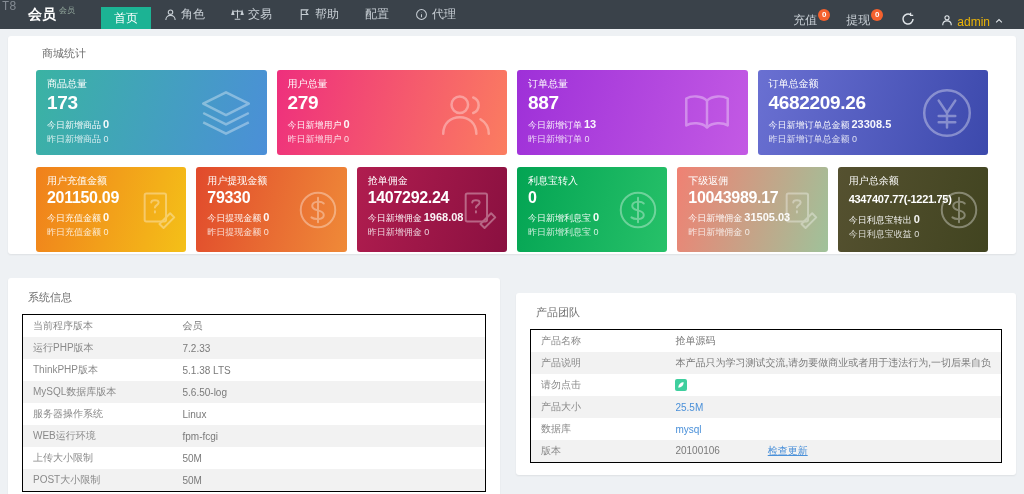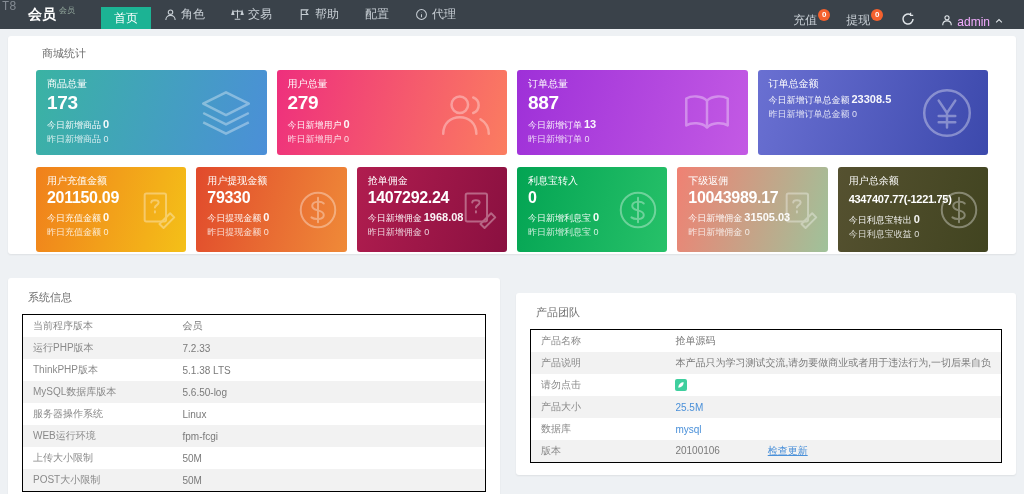--- a/index.html
+++ b/index.html
@@ -15,21 +15,21 @@
   .brand { margin-left:28px; display:flex; align-items:center; color:#fff; font-size:14px; font-weight:bold; }
   .brand sup { font-size:8px; color:#93a89d; font-weight:normal; margin-left:3px; transform:translateY(-4px); }
   .nav-items { margin-left:26px; display:flex; }
   .nav-item { padding:0 13px; display:flex; align-items:center; gap:4px; cursor:pointer; }
   .nav-item.active { background:#1cb394; color:#fff;margin-top:7px; }
   .nav-item svg { display:block; }
   .nav-right { margin-left:auto; display:flex; align-items:flex-end; padding-right:16px; gap:4px; }
   .nav-action { display:flex; align-items:flex-start; padding:4px 2px 0 10px; cursor:pointer; }
   .badge { background:#f4612e; color:#fff; font-size:8px; min-width:12px; height:12px; border-radius:50%; text-align:center; line-height:12px; margin:-3px 0 0 1px; font-weight:bold; }
   .tool-btn { padding:0 12px; display:flex; align-items:center; cursor:pointer; }
-  .user-menu { display:flex; align-items:center; gap:4px; padding:0 4px 0 10px; cursor:pointer; color:#f0abfc; }
+  .user-menu { display:flex; align-items:center; gap:4px; padding:0 4px 0 10px; cursor:pointer; color:#eab308; }
   
   .stats-panel { position:absolute; left:8px; right:8px; top:36px; height:218px; background:#fff; border-radius:3px; box-shadow:0 1px 2px rgba(0,0,0,.07); padding:8px 28px; }
   .panel-title { font-size:11px; color:#6e6e6e; margin:2px 0 9px 6px; }
   .cards-row1 { display:grid; grid-template-columns:repeat(4,1fr); gap:10px; height:85px; margin-bottom:12px; }
   .cards-row2 { display:grid; grid-template-columns:repeat(6,1fr); gap:10px; height:85px; }
   .card { position:relative; border-radius:3px; color:#fff; padding:7px 11px; overflow:hidden; }
   .c-title { font-size:10px; }
   .c-value { font-size:19px; font-weight:bold; line-height:1.3; letter-spacing:-0.3px; }
   .cards-row2 .c-value { font-size:16px; }
   .c-value.small { font-size:11px; line-height:2.1; }
@@ -168,20 +168,21 @@
       <div class="c-sub"><span>今日新增订单</span><b>13</b></div>
       <div class="c-sub dim"><span>昨日新增订单</span> <span>0</span></div>
       <span class="c-icon"><svg width="58" height="58" viewBox="0 0 56 56" fill="none" stroke="#fff" stroke-width="2.4" stroke-linejoin="round">
             <path d="M28 16C23 11 13 11 8 14v26c5-3 15-3 20 2 5-5 15-5 20-2V14c-5-3-15-3-20 2z"></path>
             <path d="M28 16v26"></path>
           </svg></span>
     </div>
 
     <div class="card" style="background:linear-gradient(105deg,#6a70d2,#3c49ac)">
       <div class="c-title">订单总金额</div>
+      <div class="c-value">4682209.26</div>
       <div class="c-sub"><span>今日新增订单总金额</span><b>23308.5</b></div>
       <div class="c-sub dim"><span>昨日新增订单总金额</span> <span>0</span></div>
       <span class="c-icon"><svg width="58" height="58" viewBox="0 0 56 56" fill="none" stroke="#fff" stroke-width="2.4" stroke-linecap="round">
             <circle cx="28" cy="28" r="22"></circle>
             <path d="M20 16l8 12 8-12M28 28v14M20 31h16M20 37h16"></path>
           </svg></span>
     </div>
   </div>
 
   <div class="cards-row2">

